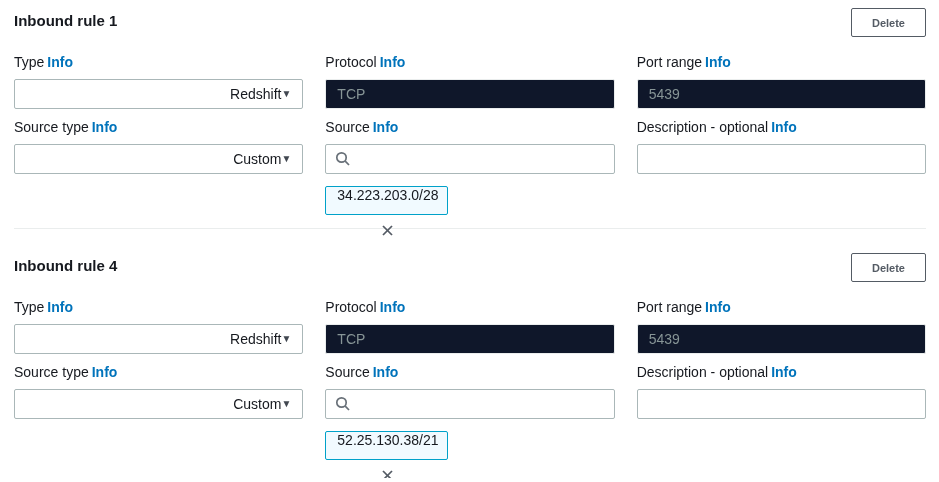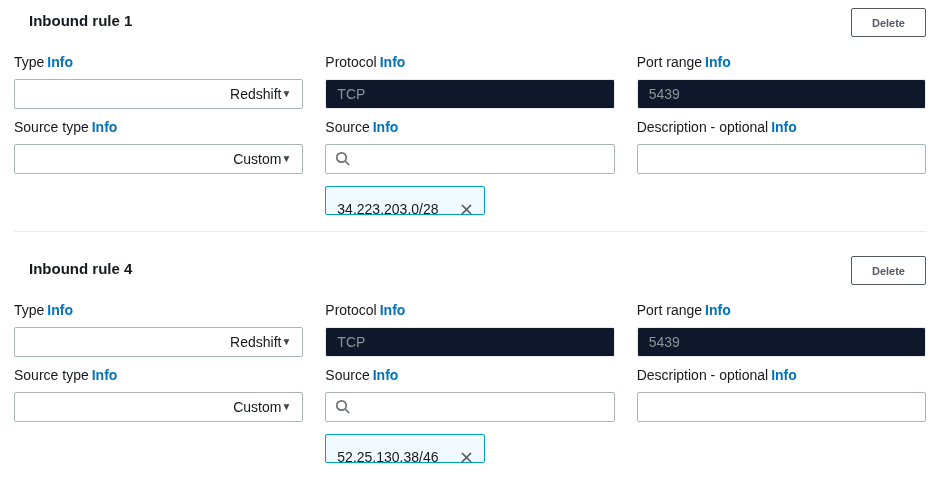--- a/index.html
+++ b/index.html
@@ -15,21 +15,20 @@
     display: flex;
     justify-content: space-between;
     align-items: flex-start;
     margin-bottom: 16px;
   }
   .rule-title {
     font-size: 15px;
     font-weight: bold;
     padding-top: 4px;
     color: #16191f;
-    margin-left: 15px;
   }
   .btn-delete {
     background: #ffffff;
     border: 1px solid #545b64;
     border-radius: 2px;
     color: #545b64;
     font-family: "Liberation Sans", sans-serif;
     font-weight: bold;
     font-size: 11px;
     height: 29px;
@@ -121,23 +120,24 @@
 
   .token {
     display: inline-flex;
     align-items: center;
     gap: 18px;
     margin-top: 12px;
     height: 29px;
     border: 1px solid #00a1c9;
     background: #f1faff;
     border-radius: 2px;
-    padding: 17px 8px 0 11px;
-    font-size: 14px;
-    color: #16191f;
+    padding: 0 8px 0 11px;
+    font-size: 14px;
+    color: #16191f;
+    flex-direction: column;
   }
   .token-close {
     background: none;
     border: none;
     padding: 2px;
     cursor: pointer;
     display: flex;
     align-items: center;
   }
 
@@ -294,21 +294,21 @@
           <a class="info-link">Info</a>
         </div>
         <div class="search-box">
           <svg width="16" height="16" viewBox="0 0 16 16">
             <circle cx="6.5" cy="6.5" r="4.7" fill="none" stroke="#687078" stroke-width="1.7"></circle>
             <line x1="10.2" y1="10.2" x2="14" y2="14" stroke="#687078" stroke-width="1.7"></line>
           </svg>
           <input type="text" value="" style="">
         </div>
         <div class="token">
-          <span>52.25.130.38/46</span>
+          <span>52.25.130.38/21</span>
           <button class="token-close">
             <svg width="15" height="15" viewBox="0 0 15 15">
               <line x1="3" y1="3" x2="12" y2="12" stroke="#545b64" stroke-width="1.7"></line>
               <line x1="12" y1="3" x2="3" y2="12" stroke="#545b64" stroke-width="1.7"></line>
             </svg>
           </button>
         </div>
       </div>
 
       <div class="field">

